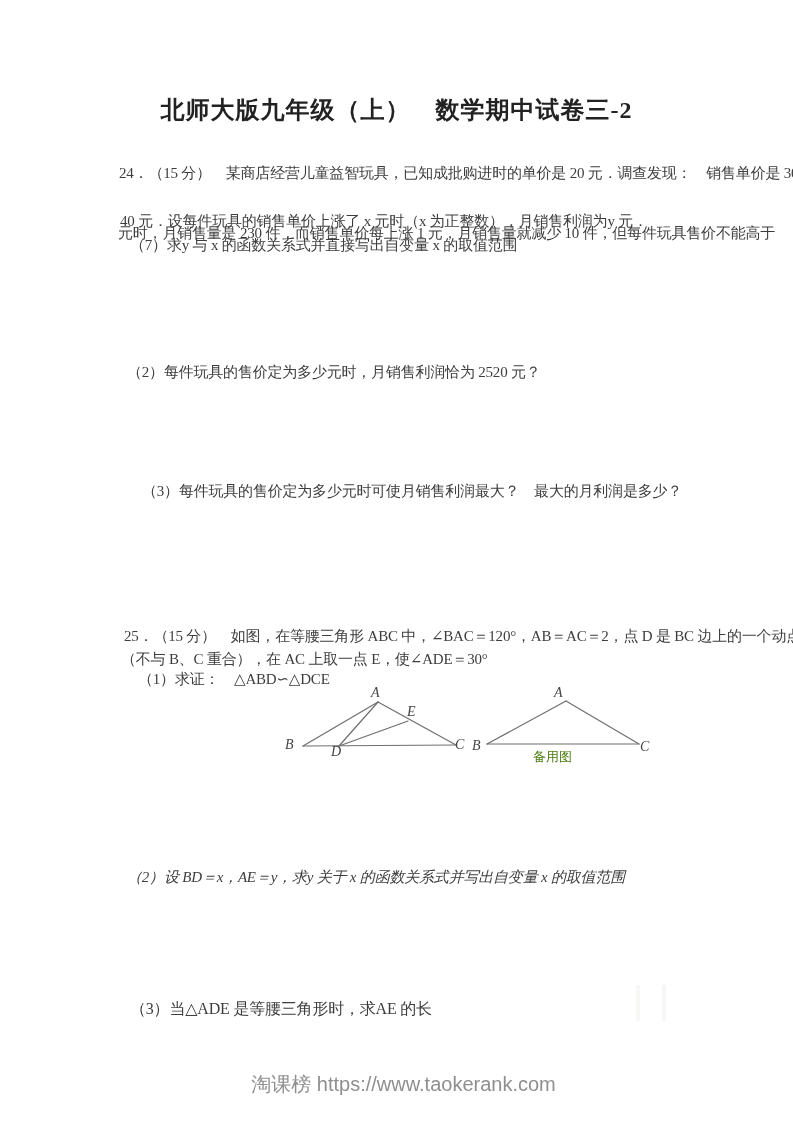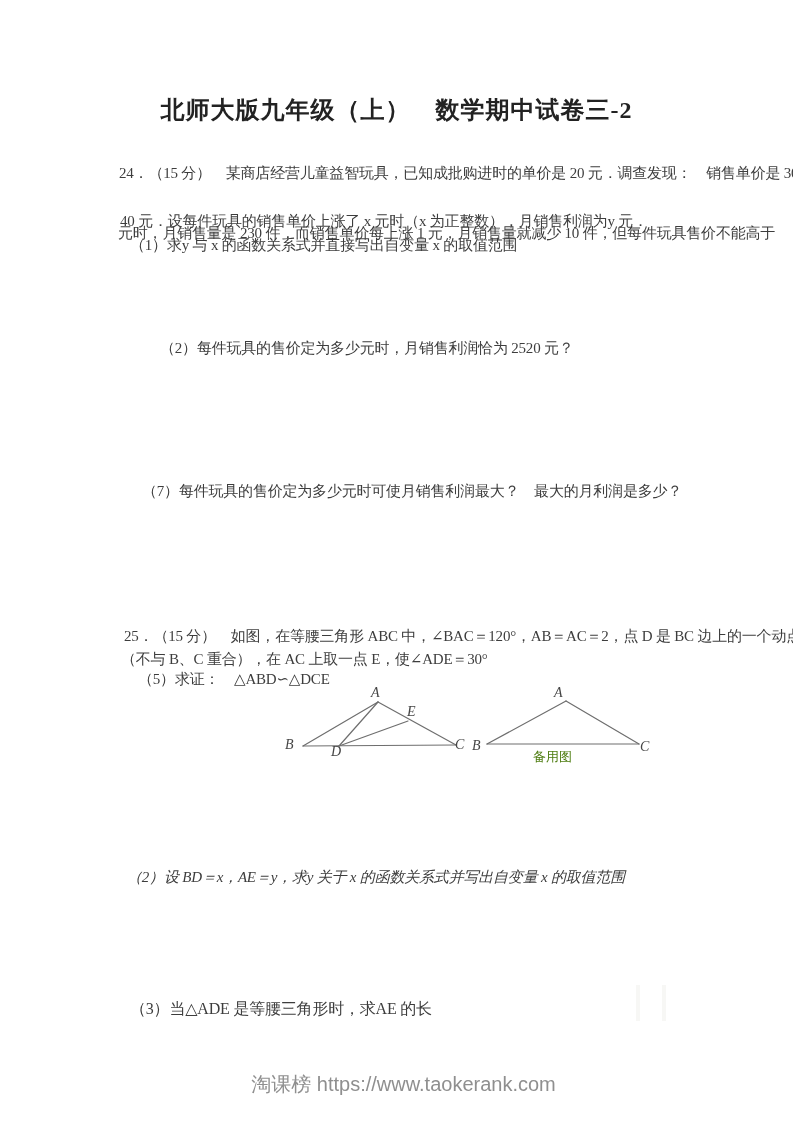--- a/index.html
+++ b/index.html
@@ -87,27 +87,27 @@
 </head>
 <body>
 
 <div class="page">
 
   <h1 class="title">北师大版九年级（上）　数学期中试卷三-2</h1>
 
   <p class="ln" style="left:119px; top:163px;">24．（15 分）　某商店经营儿童益智玩具，已知成批购进时的单价是 20 元．调查发现：　销售单价是 30</p>
   <p class="ln" style="left:118px; top:187px;margin-top:36px;">元时，月销售量是 230 件，而销售单价每上涨 1 元，月销售量就减少 10 件，但每件玩具售价不能高于</p>
   <p class="ln" style="left:120px; top:211px;">40 元．设每件玩具的销售单价上涨了 x 元时（x 为正整数），月销售利润为y 元．</p>
-  <p class="ln" style="left:130px; top:235px;">（1）求y 与 x 的函数关系式并直接写出自变量 x 的取值范围</p>
-  <p class="ln" style="left:127px; top:338px;margin-left:33px;">（2）每件玩具的售价定为多少元时，月销售利润恰为 2520 元？</p>
-  <p class="ln" style="left:142px; top:481px;">（7）每件玩具的售价定为多少元时可使月销售利润最大？　最大的月利润是多少？</p>
+  <p class="ln" style="left:130px; top:235px;">（7）求y 与 x 的函数关系式并直接写出自变量 x 的取值范围</p>
+  <p class="ln" style="left:127px; top:362px;">（2）每件玩具的售价定为多少元时，月销售利润恰为 2520 元？</p>
+  <p class="ln" style="left:142px; top:481px;">（3）每件玩具的售价定为多少元时可使月销售利润最大？　最大的月利润是多少？</p>
 
   <p class="ln" style="left:124px; top:626px;">25．（15 分）　如图，在等腰三角形 ABC 中，∠BAC＝120°，AB＝AC＝2，点 D 是 BC 边上的一个动点</p>
   <p class="ln" style="left:121px; top:649px;">（不与 B、C 重合），在 AC 上取一点 E，使∠ADE＝30°</p>
-  <p class="ln" style="left:138px; top:669px;">（5）求证：　△ABD∽△DCE</p>
+  <p class="ln" style="left:138px; top:669px;">（1）求证：　△ABD∽△DCE</p>
 
   <svg class="fig-svg" viewBox="0 0 380 88" aria-hidden="true">
 
     <g stroke="#6e6e6e" stroke-width="1.2" fill="none" stroke-linecap="round">
       <line x1="23" y1="63" x2="98" y2="19"></line>
       <line x1="98" y1="19" x2="176" y2="62"></line>
       <line x1="23" y1="63" x2="176" y2="62"></line>
       <line x1="98" y1="19" x2="59" y2="63"></line>
       <line x1="59" y1="63" x2="128" y2="38"></line>
     </g>

